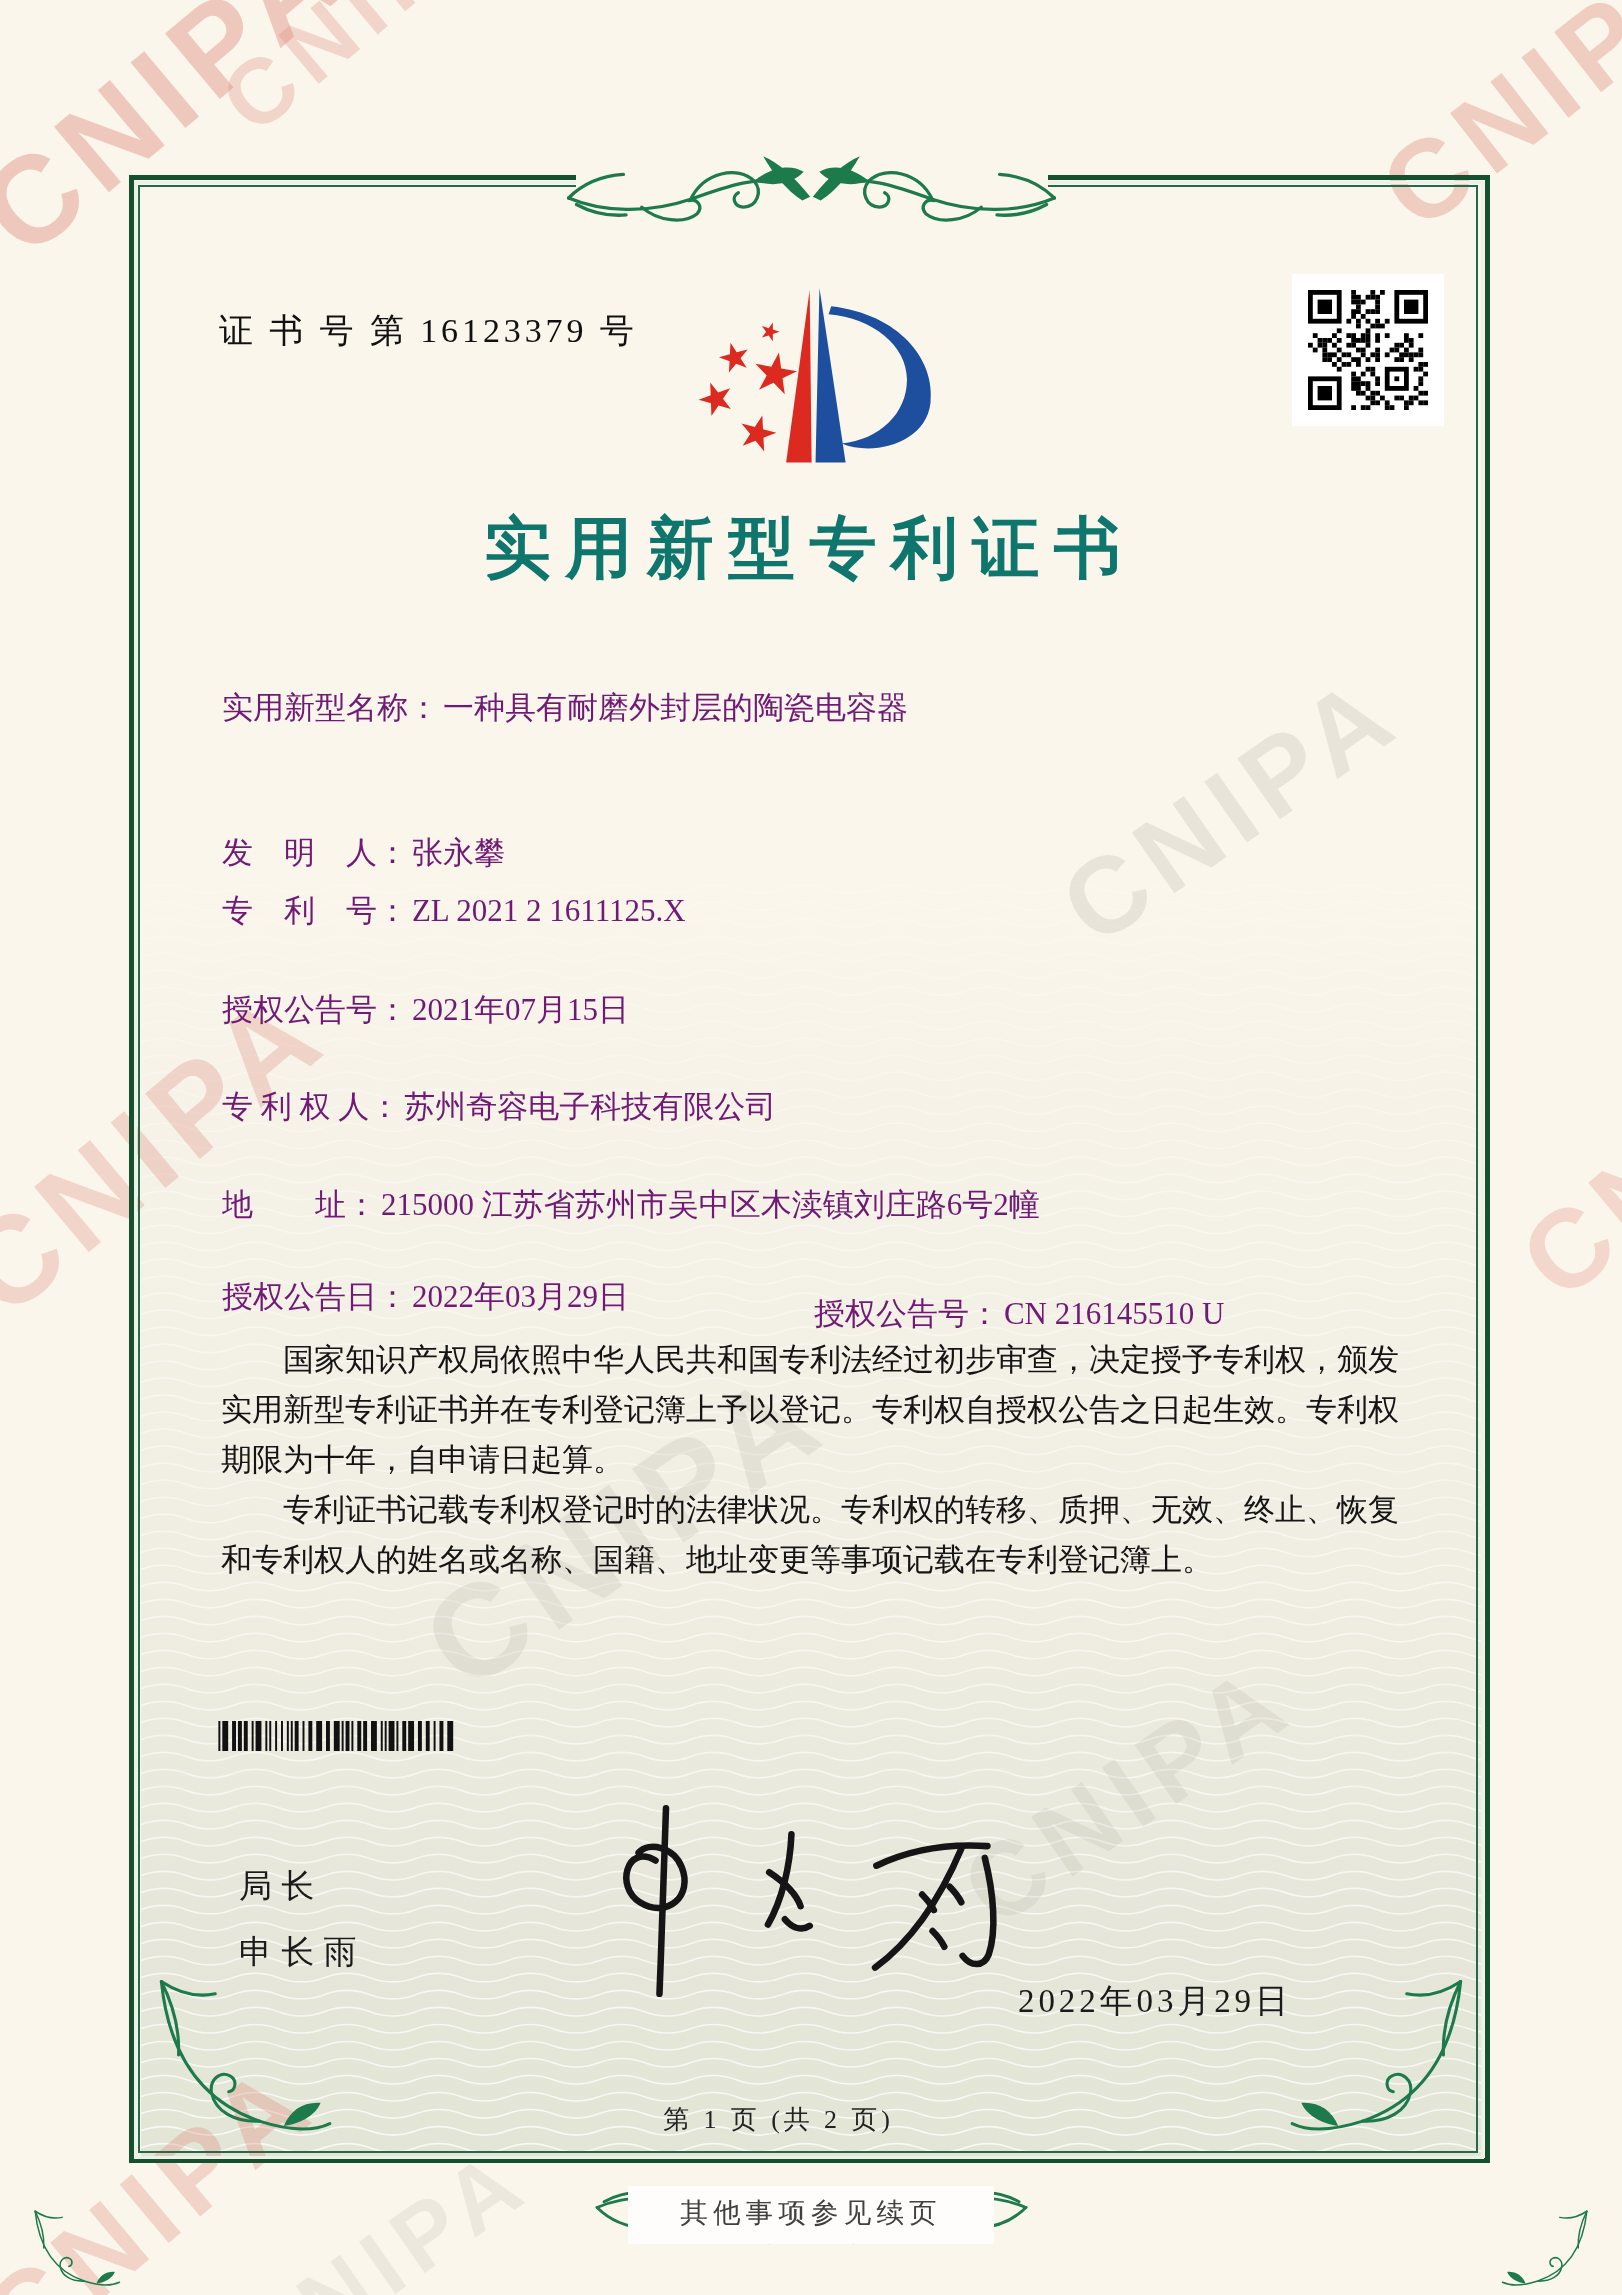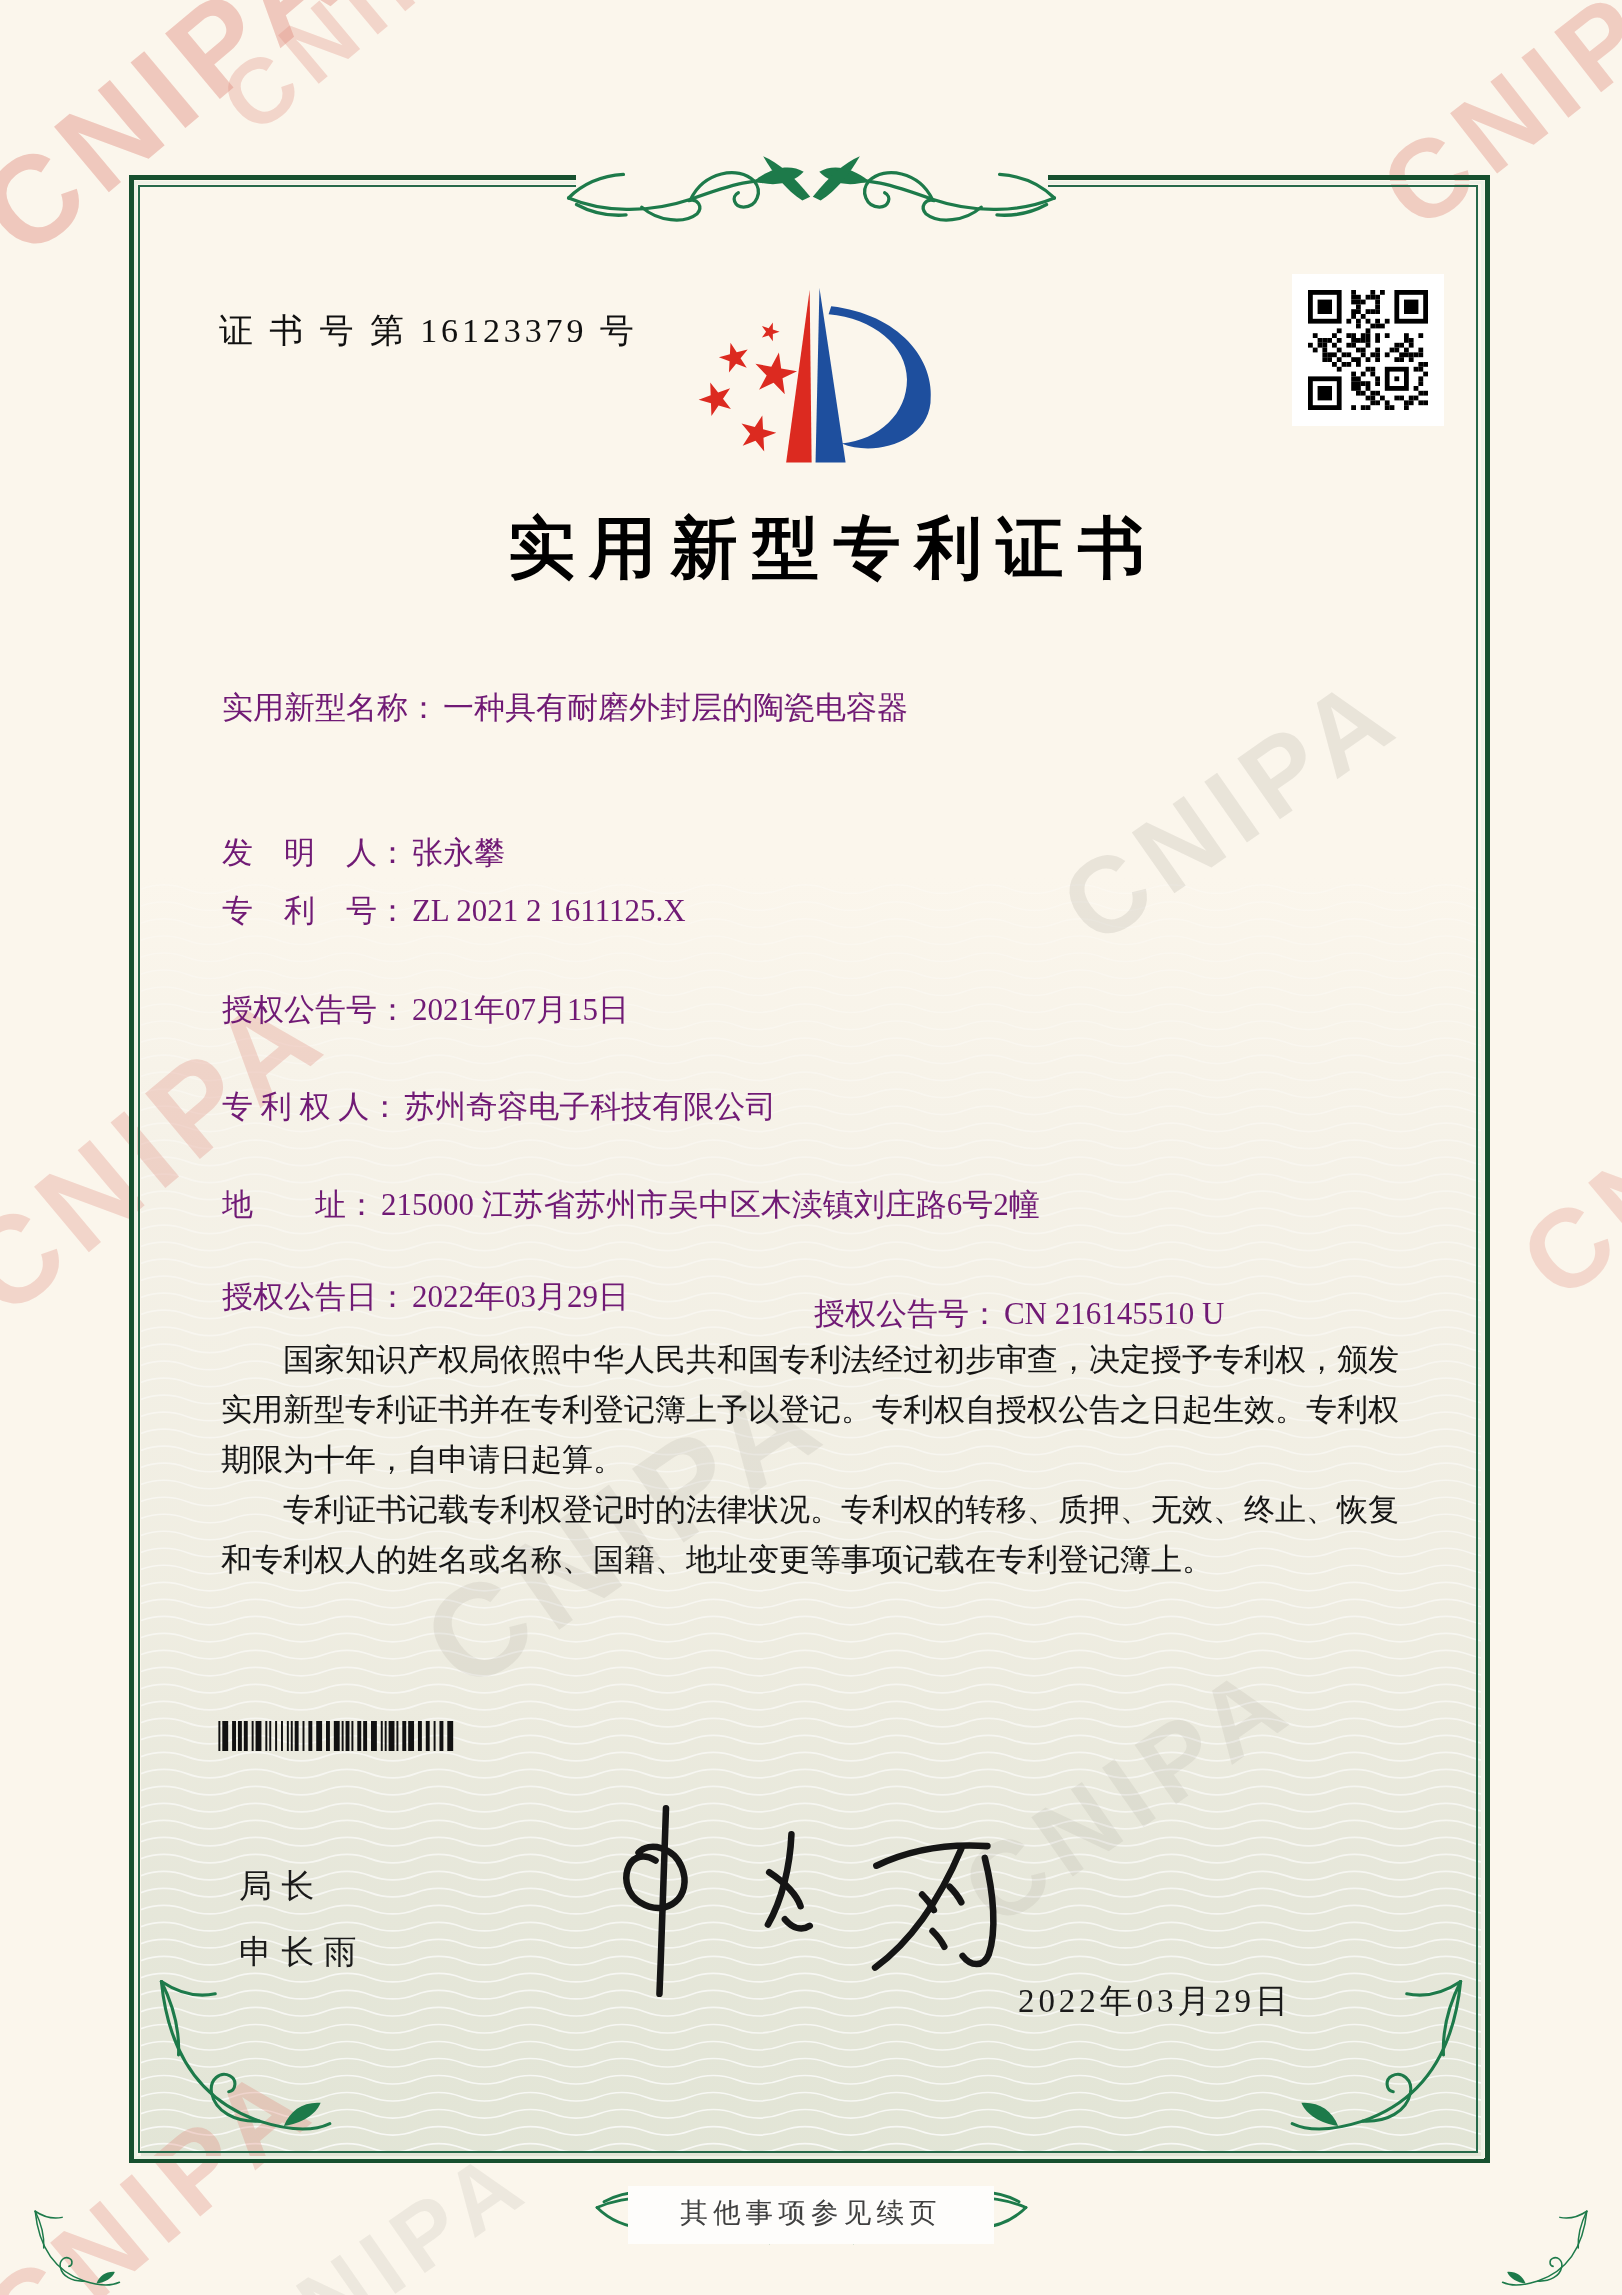--- a/index.html
+++ b/index.html
@@ -24,21 +24,21 @@
   .orn{position:absolute;}
   .orn path, .orn use{stroke:#1d7a4a;}
   .fl-stroke{fill:none;stroke:#1d7a4a;stroke-width:5px;stroke-linecap:round;}
   .fl-fill{fill:#1d7a4a;stroke:none;}
   
   .certno{position:absolute;left:219px;top:308px;font-size:34px;letter-spacing:3.9px;color:#111;}
   .logo{position:absolute;left:677px;top:275px;}
   .qrbox{position:absolute;left:1292px;top:274px;width:152px;height:152px;background:#ffffff;}
   .qrbox svg{position:absolute;left:15.7px;top:15.7px;}
   .title{position:absolute;left:129px;top:503px;width:1361px;margin:0;text-align:center;
-         font-size:67px;font-weight:bold;letter-spacing:14.4px;color:#000000;padding-left:24px;}
+         font-size:67px;font-weight:bold;letter-spacing:14.4px;color:#0f766e;}
   
   .field{position:absolute;left:222px;font-size:31px;white-space:nowrap;color:#701a75;}
   .field .fvalue{margin-left:3.9px;}
   .grant-right{position:absolute;left:592px;top:17px;}
   
   .body-paragraphs{position:absolute;left:221px;top:1335px;width:1178px;font-size:31px;
       line-height:50px;text-align:justify;color:#141414;}
   .body-paragraphs p{margin:0;text-indent:62px;}
   
   .barcode{position:absolute;left:218px;top:1721px;}
@@ -464,18 +464,19 @@
     <path d="M330,178 C342,192 356,196 368,188"></path>
     <path d="M470,96 C520,72 580,62 640,66"></path>
     <path d="M600,70 C566,150 520,214 468,252"></path>
     <path d="M636,84 C650,140 654,196 642,232 C634,252 614,250 602,234"></path>
     <path d="M540,140 C548,148 554,156 558,164"></path>
     <path d="M582,128 C590,136 596,144 600,152"></path>
     <path d="M556,196 C564,204 570,212 574,220"></path>
   </svg>
 
   <div class="issue-date">2022年03月29日</div>
+  <div class="page-footer">第 1 页 (共 2 页)</div>
   <div class="continuation">
     <span>其他事项参见续页</span>
   </div>
 
 </div>
 
 
 </body></html>

